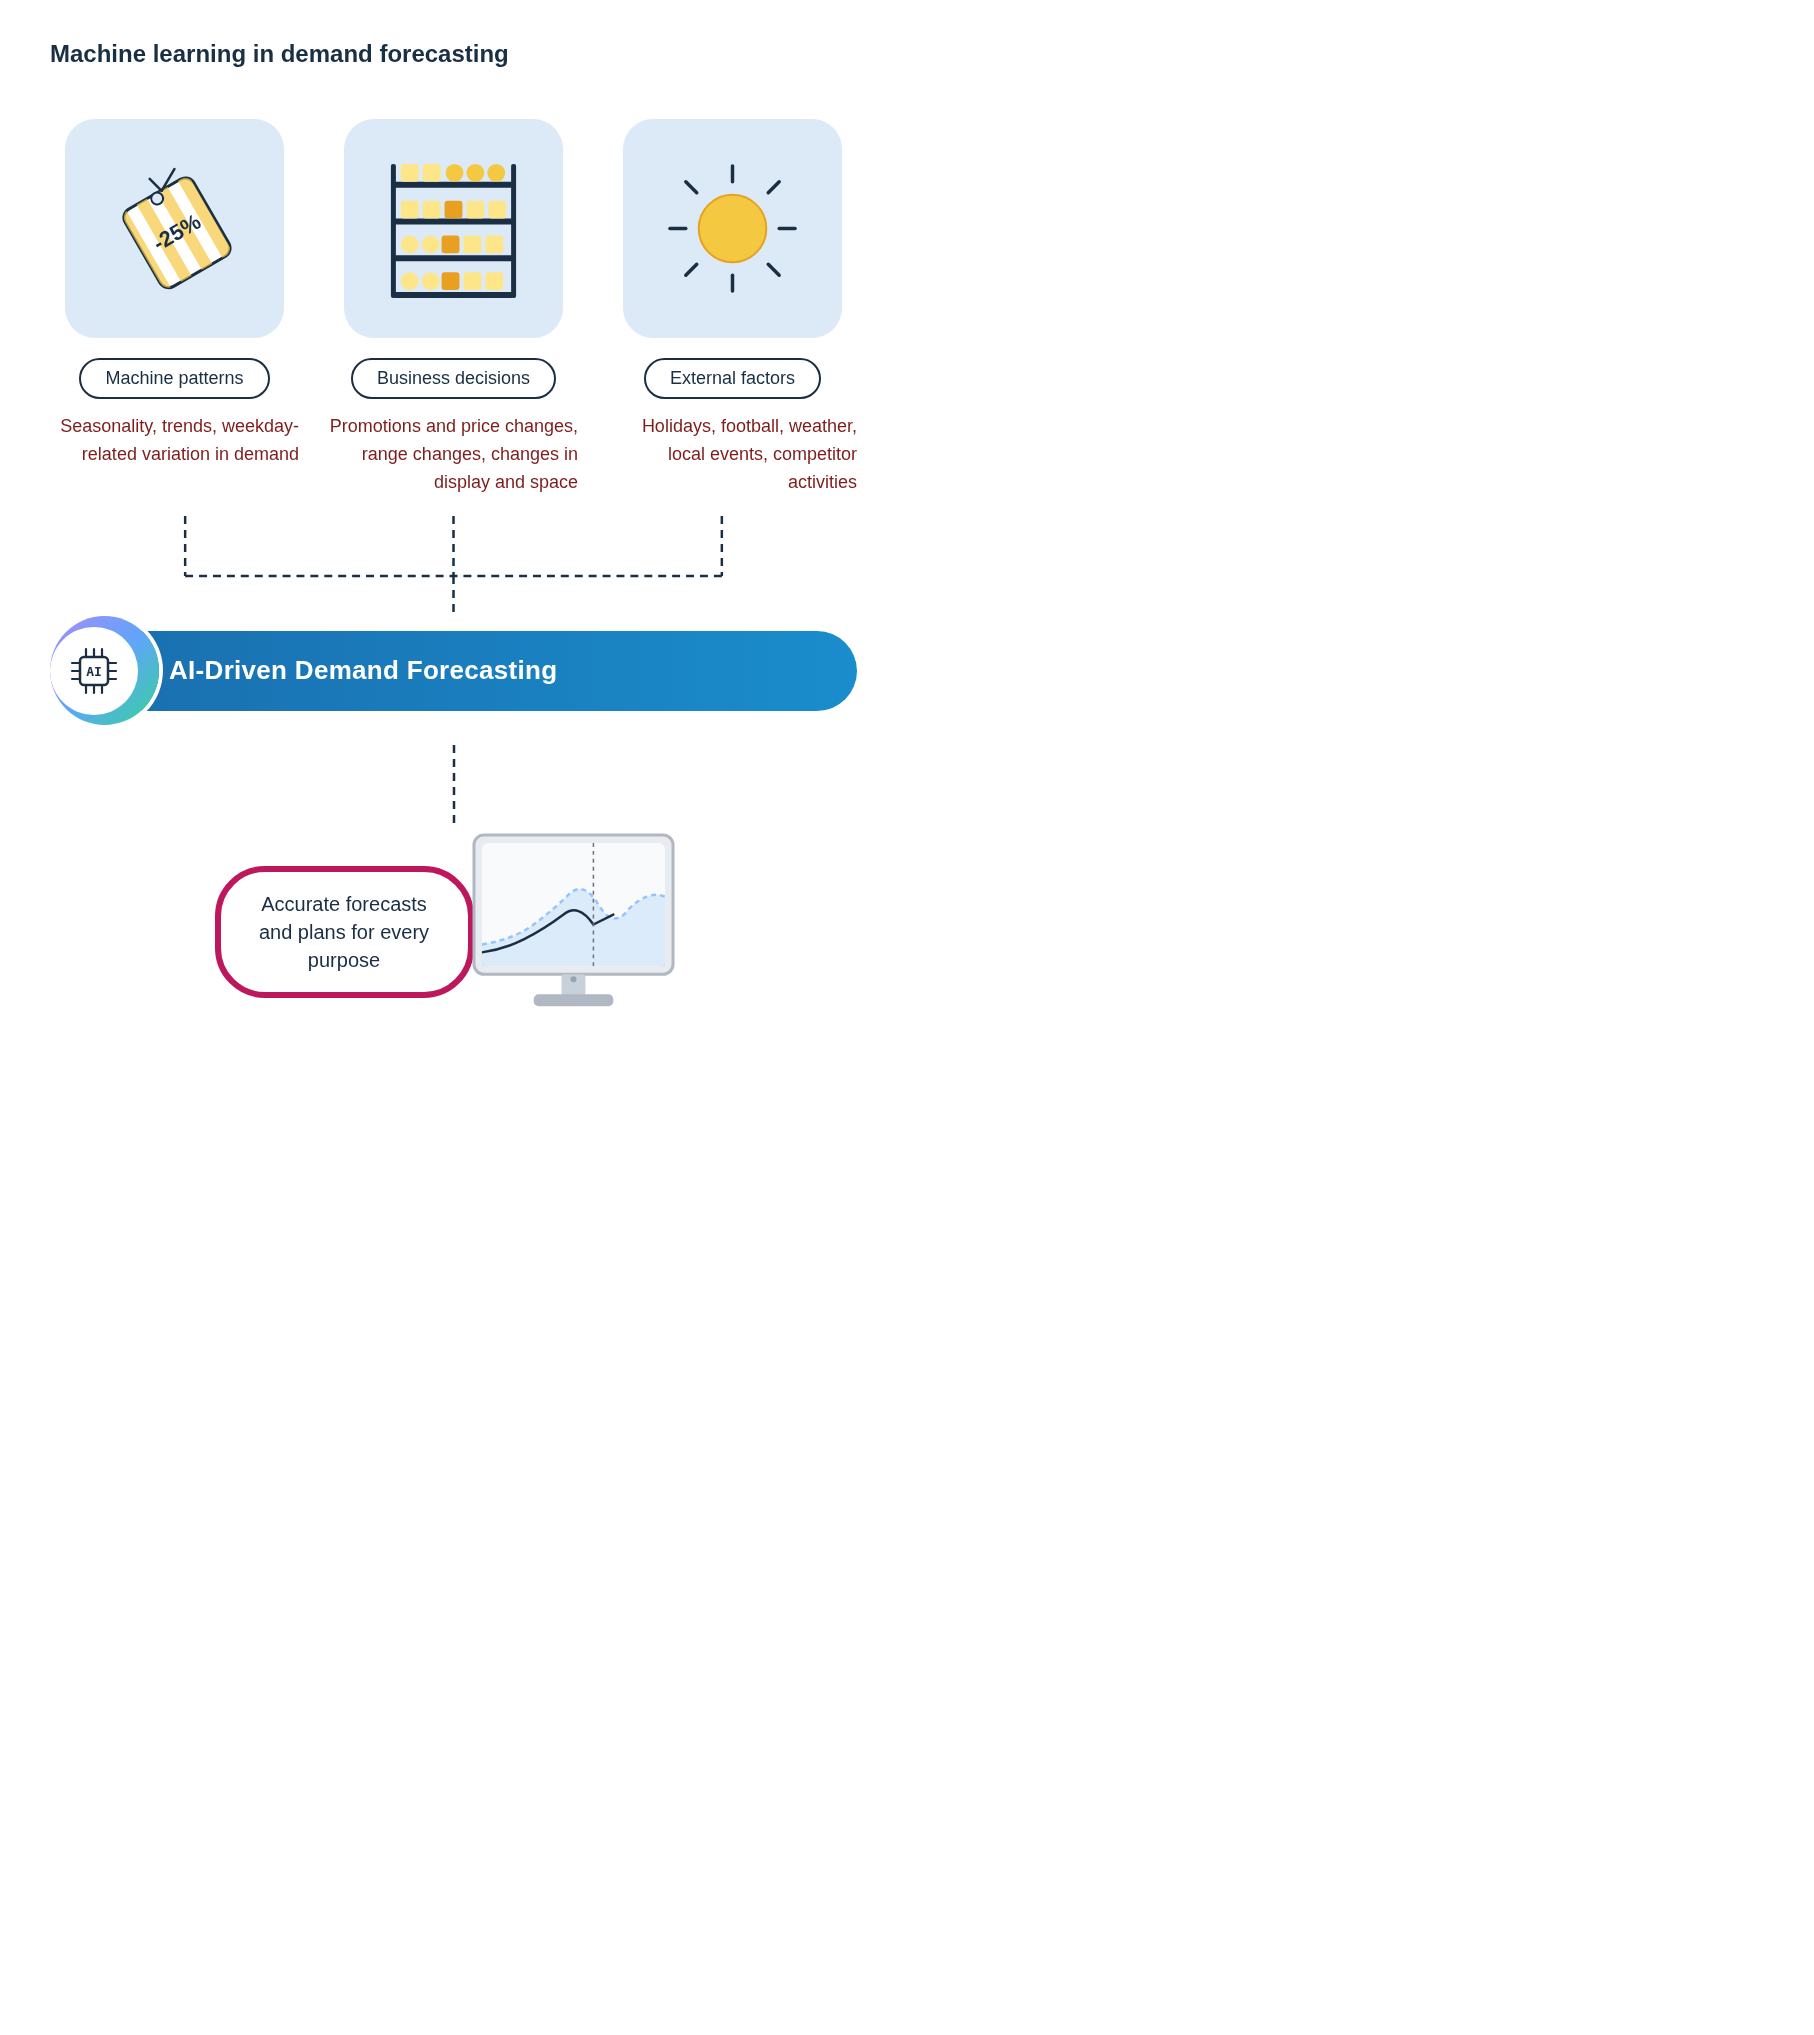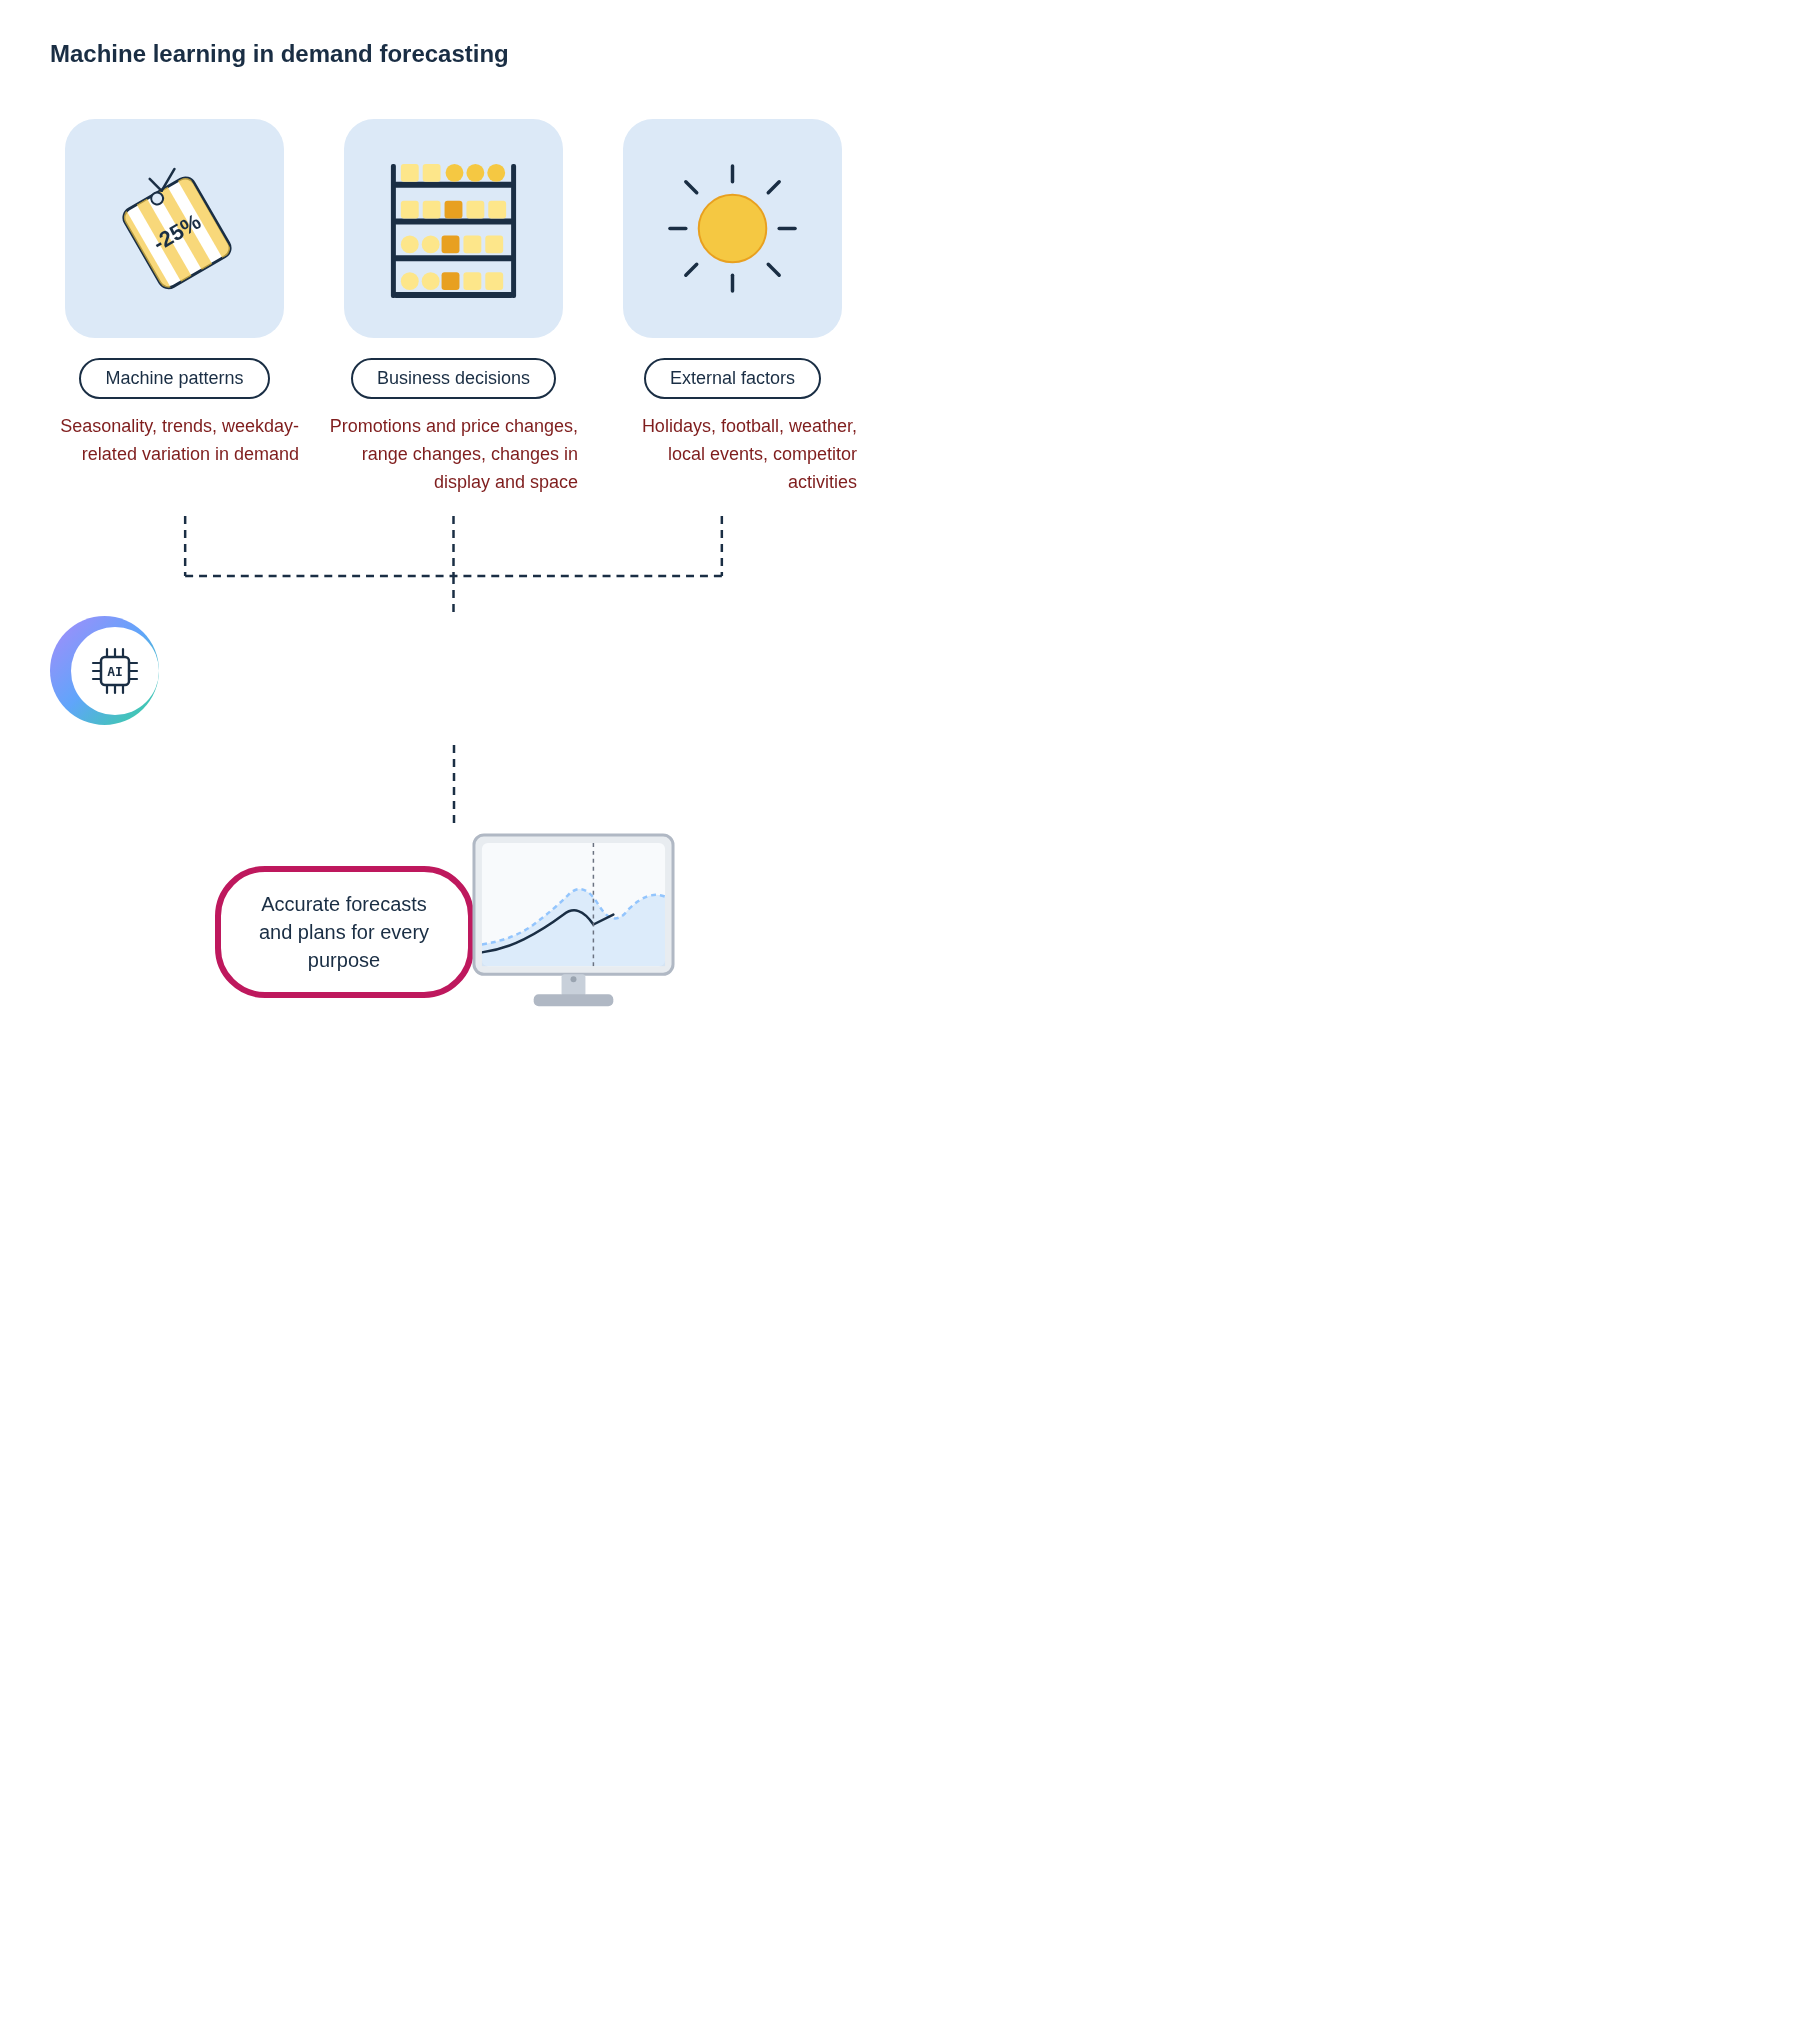--- a/index.html
+++ b/index.html
@@ -75,21 +75,21 @@
       margin-bottom: 20px;
       position: relative;
     }
     .ai-circle {
       width: 109px;
       height: 109px;
       border-radius: 50%;
       background: linear-gradient(135deg, #a78bfa 0%, #60a5fa 50%, #34d399 100%);
       display: flex;
       align-items: center;
-      justify-content: flex-end;
+      justify-content: flex-start;
       z-index: 2;
       flex-shrink: 0;
       box-shadow: 0 0 0 4px #fff;
     }
     .ai-inner {
       width: 88px;
       height: 88px;
       border-radius: 50%;
       background: #fff;
       display: flex;
@@ -290,20 +290,23 @@
         <line x1="22" y1="8" x2="22" y2="16" stroke="#1a2e44" stroke-width="2.2" stroke-linecap="round"></line>
         <line x1="30" y1="8" x2="30" y2="16" stroke="#1a2e44" stroke-width="2.2" stroke-linecap="round"></line>
         <line x1="38" y1="8" x2="38" y2="16" stroke="#1a2e44" stroke-width="2.2" stroke-linecap="round"></line>
 
         <line x1="22" y1="44" x2="22" y2="52" stroke="#1a2e44" stroke-width="2.2" stroke-linecap="round"></line>
         <line x1="30" y1="44" x2="30" y2="52" stroke="#1a2e44" stroke-width="2.2" stroke-linecap="round"></line>
         <line x1="38" y1="44" x2="38" y2="52" stroke="#1a2e44" stroke-width="2.2" stroke-linecap="round"></line>
       </svg>
     </div>
   </div>
+  <div class="ai-banner">
+    <span class="ai-banner-title">AI-Driven Demand Forecasting</span>
+  </div>
 </div>
 
 <div class="bottom-connector">
   <svg width="100" height="80" viewBox="0 0 100 80">
     <line x1="50" y1="0" x2="50" y2="80" stroke="#1a2e44" stroke-width="2.5" stroke-dasharray="8,6"></line>
   </svg>
 </div>
 
 <div class="bottom-section">
   <div class="forecast-badge">Accurate forecasts and plans for every purpose</div>

